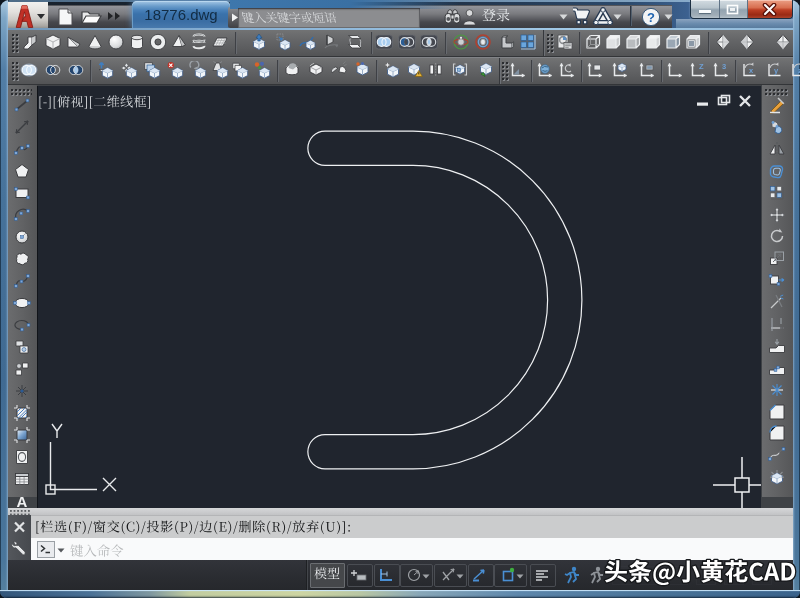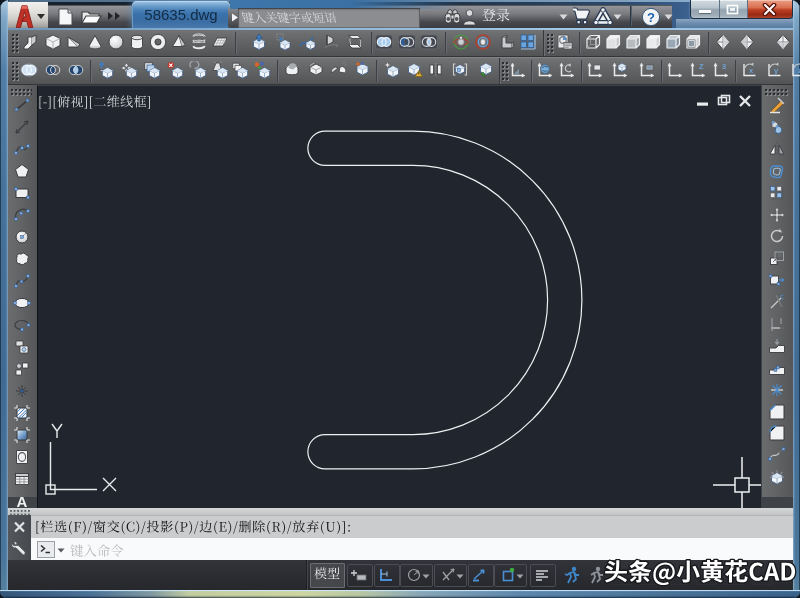--- a/index.html
+++ b/index.html
@@ -29,21 +29,21 @@
 <path d="M13 2 L13 6 L17 6" fill="#d7d8da" stroke="#4a4b4e" stroke-width="1"></path>
     </svg>
 <svg class="ab" style="left:80px;top:8px" width="22" height="18" viewBox="0 0 22 18">
 <path d="M2 15 L2 4 L8 4 L10 6 L19 6 L19 8" fill="#e8e9ea" stroke="#3f4043" stroke-width="1.2"></path>
 <path d="M2 15 L6 8 L21 8 L17 15 Z" fill="#fdfdfd" stroke="#3f4043" stroke-width="1.2"></path>
     </svg>
 <svg class="ab" style="left:107px;top:11px" width="16" height="10" viewBox="0 0 16 10">
 <path d="M1 1 L6 5 L1 9 Z M8 1 L13 5 L8 9 Z" fill="#222326"></path>
     </svg>
 <div class="ab" style="left:132px;top:1px;width:98px;height:28px;border-radius:5px 5px 0 0;background:linear-gradient(180deg,#a6c8e6 0,#6b9dcb 5px,#4a82ba 9px,#3a72ab 13px,#3a6da3 20px,#4a7bae 28px);box-shadow:inset 0 1px 0 #b8d6ee,inset 1px 0 0 #6b9cc6,inset -1px 0 0 #6b9cc6,0 0 6px rgba(90,150,210,.8)"></div>
-<div class="ab" style="left:132px;top:6px;width:98px;height:18px;font-size:15px;color:#122c44;text-align:center">58635.dwg</div>
+<div class="ab" style="left:132px;top:6px;width:98px;height:18px;font-size:15px;color:#122c44;text-align:center">18776.dwg</div>
 <div class="ab" style="left:228px;top:7px;width:13px;height:21px;background:linear-gradient(180deg,#8e8f93,#5a5b5f 60%,#404145);border-radius:2px"></div>
 <svg class="ab" style="left:231px;top:13px" width="8" height="9" viewBox="0 0 8 9">
       <path d="M1 0.5 L7 4.5 L1 8.5 Z" fill="#f2f3f4"></path>
     </svg>
 <div class="ab" style="left:230px;top:0;width:230px;height:9px;background:linear-gradient(90deg,#3e77ac 0,#3a70a3 120px,rgba(40,75,112,0) 230px)"></div>
 <div class="ab" style="left:238px;top:8px;width:182px;height:20px;background:#8c8d90;box-shadow:inset 0 1px 2px rgba(30,30,35,.7),inset 0 0 0 1px #6e6f73"></div>
 <svg class="ab" style="left:239px;top:10px" width="107" height="18" viewBox="0 0 107 18">
       <g transform="translate(4,12.0)">
         <path d="M3.3 -3.9 3.1 -3.8C3.6 -2.9 4.0 -2.2 4.4 -1.6C4.3 -0.7 3.9 0.1 3.1 0.7L3.3 0.9C4.1 0.4 4.6 -0.3 4.9 -1.1C6.2 0.3 7.6 0.7 9.7 0.7C10.0 0.7 10.9 0.7 11.2 0.7C11.2 0.4 11.3 0.1 11.5 0.1L11.5 -0.1C11.0 -0.1 10.0 -0.1 9.6 -0.1C7.6 -0.1 6.2 -0.4 5.0 -1.5C5.2 -2.5 5.2 -3.6 5.0 -4.7C5.2 -4.7 5.4 -4.8 5.4 -4.9L4.4 -5.6L4.1 -5.1H3.6C3.7 -6.1 3.8 -7.4 3.9 -8.2C4.1 -8.2 4.3 -8.3 4.4 -8.4L3.4 -9.1L3.0 -8.7H1.8L2.0 -8.4H3.2C3.1 -7.5 3.0 -6.1 2.9 -5.3C2.8 -5.2 2.6 -5.1 2.5 -5.1L3.4 -4.5L3.6 -4.8H4.3C4.5 -3.8 4.6 -2.9 4.5 -2.0C4.1 -2.5 3.7 -3.1 3.3 -3.9ZM6.6 -9.8 5.4 -9.9 5.7 -8.7H4.4L4.6 -8.4H5.8L6.1 -7.2H4.2L4.4 -6.8H6.2L6.5 -5.5H5.3L5.5 -5.2H6.6L6.9 -3.9H5.6L5.8 -3.6H7.0L7.3 -2.4H5.6L5.8 -2.0H7.4L7.8 -0.4H7.9C8.2 -0.4 8.4 -0.6 8.4 -0.7L8.1 -2.0H10.2C10.3 -2.0 10.4 -2.1 10.4 -2.2C10.0 -2.5 9.4 -3.0 9.4 -3.0L9.0 -2.4H8.0L7.7 -3.6H9.5C9.6 -3.6 9.7 -3.6 9.7 -3.7C9.3 -4.1 8.7 -4.5 8.7 -4.5L8.4 -3.9H7.6L7.3 -5.2H8.3L8.4 -4.8H8.5C8.7 -4.8 9.0 -5.0 9.0 -5.1L8.5 -6.8H9.4C9.6 -6.8 9.7 -6.9 9.7 -7.0C9.3 -7.3 8.8 -7.7 8.8 -7.7L8.6 -7.2H8.5L8.2 -8.3C8.3 -8.3 8.5 -8.4 8.5 -8.5L7.6 -9.1L7.3 -8.7H6.4L6.2 -9.4C6.5 -9.5 6.6 -9.6 6.6 -9.8ZM7.8 -7.2H6.8L6.5 -8.4H7.5ZM7.9 -6.8 8.2 -5.5H7.2L6.9 -6.8ZM0.1 -9.4C0.4 -9.4 0.4 -9.5 0.4 -9.7L-0.8 -10.0C-0.7 -8.8 -0.8 -6.7 -1.0 -5.6L-0.8 -5.5C-0.7 -5.7 -0.6 -6.0 -0.5 -6.3L-0.4 -5.9H0.4L0.8 -4.0H-0.5L-0.4 -3.7H0.9L1.7 -0.8C1.7 -0.6 1.7 -0.5 1.4 -0.2L2.3 0.5C2.4 0.4 2.4 0.3 2.4 0.1C2.9 -0.6 3.4 -1.4 3.6 -1.7L3.5 -1.9L2.3 -0.9L1.6 -3.7H2.9C3.0 -3.7 3.1 -3.8 3.1 -3.9C2.7 -4.2 2.1 -4.6 2.1 -4.6L1.8 -4.0H1.5L1.1 -5.9H2.2C2.3 -5.9 2.4 -6.0 2.4 -6.1C2.0 -6.4 1.4 -6.9 1.4 -6.9L1.1 -6.3H-0.5C-0.3 -6.8 -0.2 -7.4 -0.1 -8.0H1.8C2.0 -8.0 2.1 -8.1 2.0 -8.2C1.6 -8.6 1.0 -9.0 1.0 -9.0L0.7 -8.4H-0.0C0.0 -8.8 0.1 -9.1 0.1 -9.4Z M15.3 -8.2 15.4 -7.9C15.7 -4.2 14.5 -1.1 12.4 0.8L12.6 1.0C14.9 -0.7 16.1 -3.2 16.3 -6.0C17.9 -2.9 20.1 -0.4 22.5 0.9C22.6 0.6 22.9 0.3 23.3 0.3L23.4 0.1C20.0 -1.3 17.3 -4.5 15.7 -8.3C15.4 -8.9 14.4 -9.4 13.4 -9.9C13.3 -9.8 13.2 -9.4 13.1 -9.2C14.0 -8.9 15.1 -8.6 15.3 -8.2Z M24.0 -9.8 23.9 -9.7C24.7 -9.2 25.7 -8.2 26.0 -7.5C27.1 -6.9 27.2 -8.8 24.0 -9.8ZM32.5 -4.9 32.1 -4.2H28.7C28.7 -4.5 28.6 -4.8 28.5 -5.1L28.1 -6.8H32.1C32.2 -6.8 32.3 -6.9 32.3 -7.0C31.8 -7.4 31.0 -7.9 31.0 -7.9L30.6 -7.1H28.7C29.3 -7.8 29.8 -8.6 30.1 -9.3C30.3 -9.3 30.5 -9.4 30.5 -9.5L29.1 -9.9C29.0 -9.0 28.7 -7.9 28.4 -7.1H23.1L23.3 -6.8H27.3L27.7 -5.1C27.8 -4.8 27.9 -4.5 27.9 -4.2H23.1L23.3 -3.8H27.9C28.0 -2.1 27.2 -0.6 24.2 0.7L24.3 0.9C28.0 -0.2 28.8 -2.0 28.7 -3.8C30.1 -1.4 31.9 0.1 34.5 0.9C34.5 0.5 34.7 0.2 35.0 0.1L35.0 0.0C32.5 -0.5 30.4 -1.8 29.0 -3.8H33.5C33.7 -3.8 33.8 -3.9 33.8 -4.0C33.3 -4.4 32.5 -4.9 32.5 -4.9Z M38.7 -3.9 38.5 -3.8C39.0 -2.9 39.4 -2.2 39.8 -1.6C39.7 -0.7 39.3 0.1 38.5 0.7L38.7 0.9C39.5 0.4 40.0 -0.3 40.3 -1.1C41.6 0.3 43.0 0.7 45.1 0.7C45.4 0.7 46.3 0.7 46.6 0.7C46.6 0.4 46.7 0.1 46.9 0.1L46.9 -0.1C46.4 -0.1 45.4 -0.1 45.0 -0.1C43.0 -0.1 41.6 -0.4 40.4 -1.5C40.6 -2.5 40.6 -3.6 40.4 -4.7C40.6 -4.7 40.8 -4.8 40.8 -4.9L39.8 -5.6L39.5 -5.1H39.0C39.1 -6.1 39.2 -7.4 39.3 -8.2C39.5 -8.2 39.7 -8.3 39.8 -8.4L38.8 -9.1L38.4 -8.7H37.2L37.4 -8.4H38.6C38.5 -7.5 38.4 -6.1 38.3 -5.3C38.2 -5.2 38.0 -5.1 37.9 -5.1L38.8 -4.5L39.0 -4.8H39.7C39.9 -3.8 40.0 -2.9 39.9 -2.0C39.5 -2.5 39.1 -3.1 38.7 -3.9ZM42.0 -9.8 40.8 -9.9 41.1 -8.7H39.8L40.0 -8.4H41.2L41.5 -7.2H39.6L39.8 -6.8H41.6L41.9 -5.5H40.7L40.9 -5.2H42.0L42.3 -3.9H41.0L41.2 -3.6H42.4L42.7 -2.4H41.0L41.2 -2.0H42.8L43.2 -0.4H43.3C43.6 -0.4 43.8 -0.6 43.8 -0.7L43.5 -2.0H45.6C45.7 -2.0 45.8 -2.1 45.8 -2.2C45.4 -2.5 44.8 -3.0 44.8 -3.0L44.4 -2.4H43.4L43.1 -3.6H44.9C45.0 -3.6 45.1 -3.6 45.1 -3.7C44.7 -4.1 44.1 -4.5 44.1 -4.5L43.8 -3.9H43.0L42.7 -5.2H43.7L43.8 -4.8H43.9C44.1 -4.8 44.4 -5.0 44.4 -5.1L43.9 -6.8H44.8C45.0 -6.8 45.1 -6.9 45.1 -7.0C44.7 -7.3 44.2 -7.7 44.2 -7.7L44.0 -7.2H43.9L43.6 -8.3C43.7 -8.3 43.9 -8.4 43.9 -8.5L43.0 -9.1L42.7 -8.7H41.8L41.6 -9.4C41.9 -9.5 42.0 -9.6 42.0 -9.8ZM43.2 -7.2H42.2L41.9 -8.4H42.9ZM43.3 -6.8 43.6 -5.5H42.6L42.3 -6.8ZM35.5 -9.4C35.8 -9.4 35.8 -9.5 35.8 -9.7L34.6 -10.0C34.7 -8.8 34.6 -6.7 34.4 -5.6L34.6 -5.5C34.7 -5.7 34.8 -6.0 34.9 -6.3L35.0 -5.9H35.8L36.2 -4.0H34.9L35.0 -3.7H36.3L37.1 -0.8C37.1 -0.6 37.1 -0.5 36.8 -0.2L37.7 0.5C37.8 0.4 37.8 0.3 37.8 0.1C38.3 -0.6 38.8 -1.4 39.0 -1.7L38.9 -1.9L37.7 -0.9L37.0 -3.7H38.3C38.4 -3.7 38.5 -3.8 38.5 -3.9C38.1 -4.2 37.5 -4.6 37.5 -4.6L37.2 -4.0H36.9L36.5 -5.9H37.6C37.7 -5.9 37.8 -6.0 37.8 -6.1C37.4 -6.4 36.8 -6.9 36.8 -6.9L36.5 -6.3H34.9C35.1 -6.8 35.2 -7.4 35.3 -8.0H37.2C37.4 -8.0 37.5 -8.1 37.4 -8.2C37.0 -8.6 36.4 -9.0 36.4 -9.0L36.1 -8.4H35.4C35.4 -8.8 35.5 -9.1 35.5 -9.4Z M49.9 -9.9 49.8 -9.8C50.3 -9.5 50.9 -8.8 51.1 -8.3C52.0 -7.7 52.4 -9.4 49.9 -9.9ZM47.0 -8.6 46.8 -8.6C47.1 -7.9 46.8 -7.2 46.4 -6.9C46.2 -6.8 46.1 -6.5 46.2 -6.3C46.5 -6.0 46.9 -6.0 47.2 -6.2C47.4 -6.4 47.6 -6.9 47.4 -7.7H55.1C55.1 -7.2 55.0 -6.7 54.9 -6.3L55.1 -6.2C55.5 -6.6 55.9 -7.1 56.2 -7.5C56.4 -7.6 56.5 -7.6 56.6 -7.6L55.4 -8.6L55.0 -8.0H47.3C47.2 -8.2 47.2 -8.4 47.0 -8.6ZM56.4 -4.1 56.0 -3.4H52.6L52.4 -4.4C52.6 -4.4 52.7 -4.5 52.7 -4.7C53.4 -5.1 54.1 -5.5 54.5 -5.9C54.8 -5.9 54.9 -5.9 55.0 -6.0L53.8 -6.9L53.4 -6.3H48.2L48.4 -6.0H53.4C53.1 -5.6 52.7 -5.1 52.3 -4.8L51.5 -4.8L51.9 -3.4H46.9L47.1 -3.0H51.9L52.6 -0.3C52.7 -0.1 52.6 -0.0 52.4 -0.0C52.1 -0.0 50.6 -0.1 50.6 -0.1L50.7 0.1C51.3 0.1 51.7 0.2 51.9 0.4C52.1 0.5 52.3 0.7 52.4 0.9C53.5 0.8 53.6 0.4 53.4 -0.2L52.7 -3.0H57.4C57.5 -3.0 57.7 -3.1 57.7 -3.2C57.1 -3.6 56.4 -4.1 56.4 -4.1Z M59.2 -1.1 59.9 -0.2C60.0 -0.2 60.1 -0.3 60.1 -0.5C62.2 -1.0 63.7 -1.5 64.8 -1.8L64.7 -2.0C62.4 -1.6 60.2 -1.3 59.2 -1.1ZM64.7 -9.5 64.6 -9.4C65.2 -9.1 66.0 -8.6 66.4 -8.1C67.3 -7.8 67.2 -9.3 64.7 -9.5ZM62.7 -3.5H60.4L59.9 -5.7H62.2ZM60.7 -2.5 60.5 -3.1H62.8L63.0 -2.5H63.1C63.3 -2.5 63.7 -2.7 63.6 -2.7L62.9 -5.6C63.1 -5.6 63.3 -5.7 63.3 -5.7L62.3 -6.4L62.0 -6.0H59.8L59.0 -6.4L60.0 -2.2H60.1C60.4 -2.2 60.7 -2.4 60.7 -2.5ZM67.2 -8.3 66.8 -7.6H64.3C64.2 -8.2 64.0 -8.8 63.8 -9.4C64.1 -9.5 64.2 -9.6 64.2 -9.7L62.9 -9.9C63.1 -9.1 63.3 -8.3 63.6 -7.6H57.6L57.8 -7.2H63.7C64.3 -5.3 65.0 -3.5 65.9 -2.1C65.2 -1.0 64.2 0.0 62.8 0.7L62.9 0.9C64.4 0.3 65.5 -0.5 66.3 -1.6C67.1 -0.6 67.9 0.1 68.9 0.5C69.6 0.9 70.3 1.1 70.5 0.7C70.5 0.6 70.4 0.4 70.0 0.1L69.7 -1.7L69.5 -1.7C69.5 -1.2 69.5 -0.6 69.4 -0.3C69.4 -0.1 69.3 -0.1 69.0 -0.2C68.1 -0.6 67.4 -1.3 66.7 -2.1C67.4 -3.2 67.7 -4.4 67.9 -5.7C68.2 -5.6 68.3 -5.7 68.3 -5.8L67.1 -6.2C67.0 -5.0 66.8 -3.9 66.3 -2.8C65.5 -4.0 64.9 -5.6 64.4 -7.2H68.2C68.4 -7.2 68.5 -7.3 68.5 -7.4C68.0 -7.8 67.2 -8.3 67.2 -8.3Z M73.4 -8.9 73.6 -8.5H79.6C79.8 -8.5 79.9 -8.6 79.9 -8.7C79.4 -9.1 78.7 -9.6 78.7 -9.6L78.3 -8.9ZM76.1 -3.0 76.0 -3.0C76.5 -2.3 77.2 -1.2 77.4 -0.4C78.3 0.3 78.7 -1.4 76.1 -3.0ZM79.0 -3.1C79.0 -2.1 79.0 -0.8 78.9 0.1H75.1L75.2 0.4H82.1C82.2 0.4 82.3 0.4 82.3 0.3C81.9 -0.1 81.1 -0.6 81.1 -0.6L80.7 0.1H79.1C79.5 -0.7 79.8 -1.8 79.9 -2.6C80.2 -2.6 80.3 -2.7 80.3 -2.8ZM78.7 -6.7 79.3 -4.2H76.0L75.4 -6.7ZM74.5 -7.0 75.5 -3.2H75.6C75.9 -3.2 76.2 -3.3 76.2 -3.4L76.1 -3.8H79.4L79.5 -3.3H79.6C79.9 -3.3 80.2 -3.5 80.2 -3.6L79.5 -6.5C79.7 -6.6 79.9 -6.7 79.9 -6.8L78.8 -7.5L78.5 -7.0H75.3L74.4 -7.4ZM70.0 -9.9C70.3 -8.3 70.3 -6.7 70.0 -5.6L70.2 -5.5C70.5 -6.0 70.7 -6.7 70.8 -7.5H71.5L71.9 -5.7L72.1 -5.0H70.1L70.3 -4.7H72.2C72.5 -2.9 72.6 -0.9 71.5 0.7L71.6 0.8C72.8 -0.3 73.1 -1.7 73.1 -3.1C73.8 -2.5 74.5 -1.7 74.8 -1.0C75.8 -0.3 76.0 -2.1 73.1 -3.4C73.0 -3.8 73.0 -4.2 72.9 -4.7H74.6C74.8 -4.7 74.9 -4.7 74.8 -4.9C74.4 -5.2 73.7 -5.7 73.7 -5.7L73.4 -5.0H72.8L72.7 -5.7L72.2 -7.5H73.7C73.9 -7.5 74.0 -7.5 74.0 -7.7C73.5 -8.0 72.8 -8.5 72.8 -8.5L72.4 -7.8H70.9C70.9 -8.3 70.9 -8.8 70.9 -9.3C71.2 -9.4 71.3 -9.5 71.3 -9.6Z M81.6 -9.9 81.4 -9.8C82.1 -9.2 82.9 -8.3 83.2 -7.6C84.2 -7.0 84.4 -8.7 81.6 -9.9ZM83.9 -6.3C84.1 -6.3 84.2 -6.4 84.2 -6.5L83.3 -7.1L83.0 -6.7H81.4L81.6 -6.4H83.1L84.4 -1.1C84.5 -0.9 84.4 -0.8 84.1 -0.7L84.9 0.3C85.0 0.2 85.0 0.1 85.1 -0.1C85.7 -0.9 86.2 -1.7 86.5 -2.1L86.3 -2.2L85.1 -1.2ZM88.4 0.7 88.3 0.1H92.0L92.2 0.8H92.3C92.5 0.8 92.9 0.6 92.9 0.5L92.1 -2.7C92.3 -2.7 92.5 -2.8 92.5 -2.9L91.4 -3.6L91.1 -3.2H87.5L86.6 -3.5L87.7 0.9H87.9C88.2 0.9 88.4 0.7 88.4 0.7ZM91.3 -2.8 91.9 -0.2H88.2L87.5 -2.8ZM90.2 -9.8 89.8 -9.1H84.3L84.5 -8.8H86.8L86.8 -7.2H84.9L85.1 -6.9H86.8C86.8 -6.1 86.8 -5.3 86.8 -4.7H84.8L85.0 -4.4H92.7C92.9 -4.4 93.0 -4.4 93.0 -4.5C92.6 -4.9 91.9 -5.4 91.9 -5.4L91.5 -4.7H91.2L90.7 -6.8C90.9 -6.8 91.0 -6.9 91.1 -7.0L90.0 -7.7L89.7 -7.2H87.6L87.6 -8.8H91.1C91.3 -8.8 91.4 -8.8 91.3 -8.9C90.9 -9.3 90.2 -9.8 90.2 -9.8ZM87.6 -6.9H89.9L90.4 -4.7H87.6C87.6 -5.3 87.6 -6.1 87.6 -6.9Z" fill="#dcdee0"></path>
       </g>

